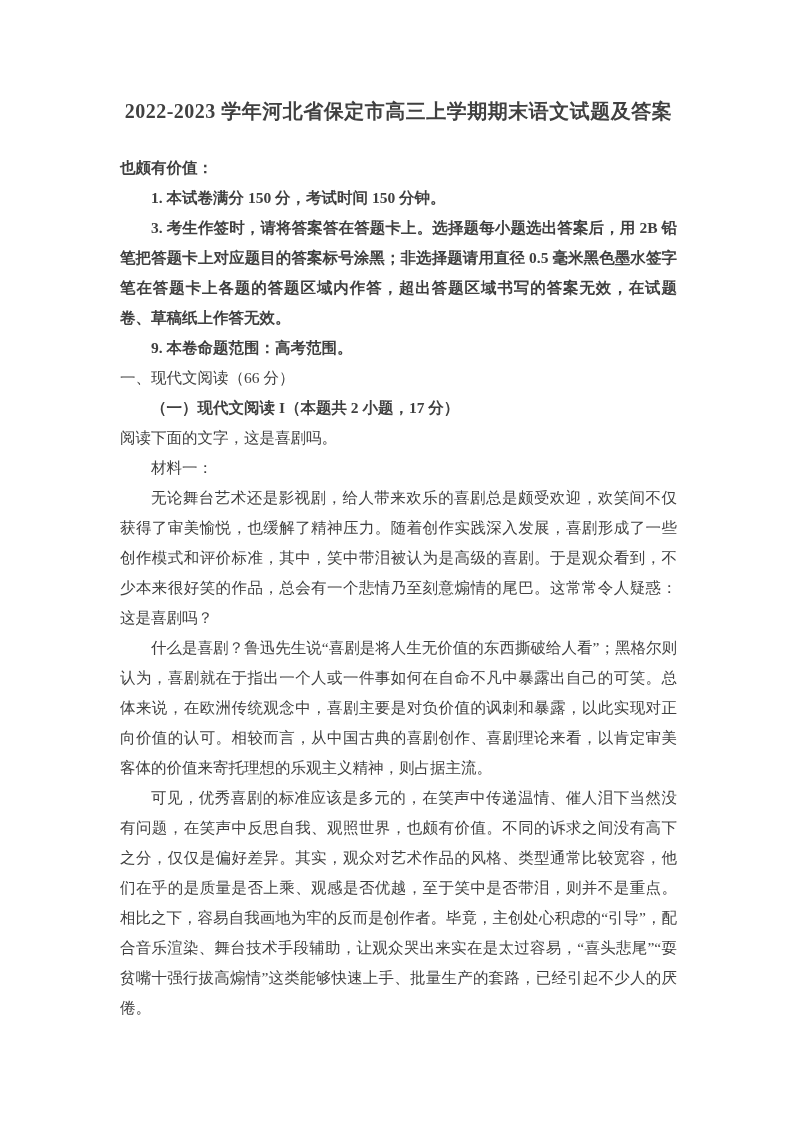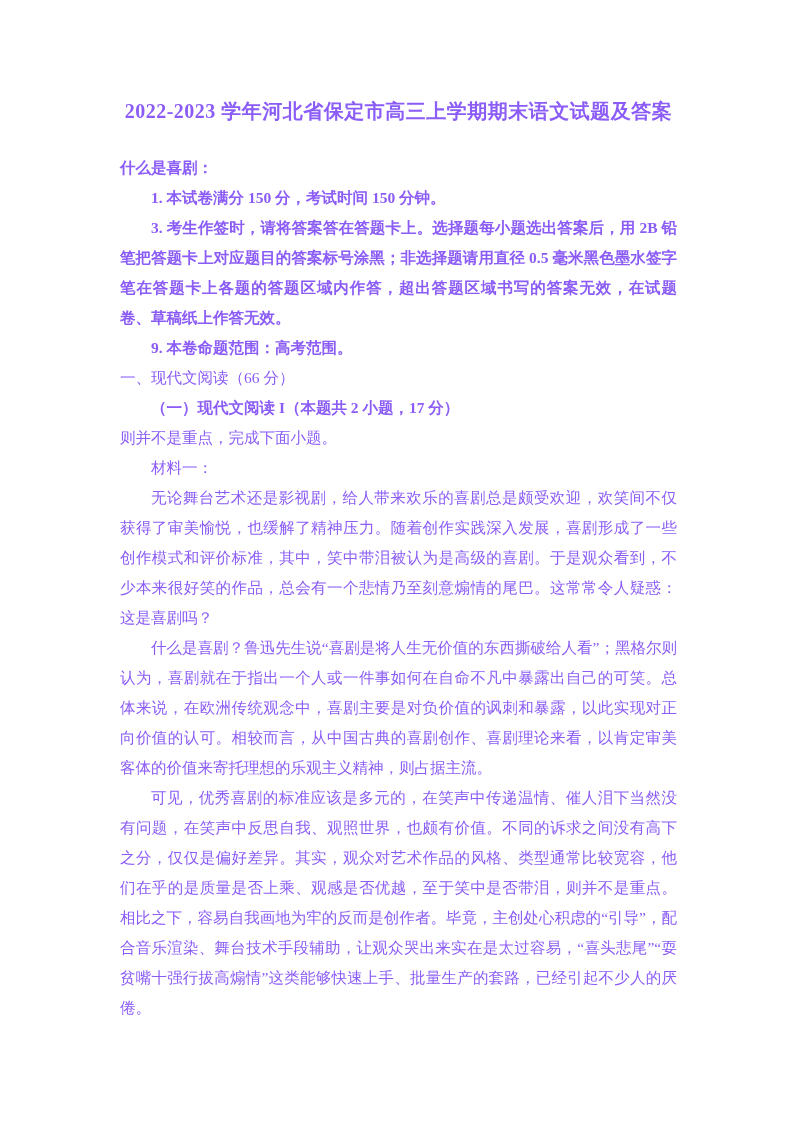--- a/index.html
+++ b/index.html
@@ -9,21 +9,21 @@
   }
   .page {
     position: relative;
     width: 793px;
     height: 1122px;
     margin: 0 auto;
     background: #ffffff;
     box-sizing: border-box;
     padding: 96px 116px 40px 120px;
     font-family: "Liberation Serif", "DejaVu Serif", serif;
-    color: #8b5cf6;
+    color: #404040;
     font-size: 15.5px;
   }
   .doc-title {
     font-size: 20px;
     font-weight: bold;
     text-align: center;
     line-height: 1.55;
     margin: 0 0 26px 0;
     letter-spacing: 0.5px;
   }
@@ -53,34 +53,34 @@
     text-indent: 2em;
   }
 </style>
 </head>
 <body>
 
 <div class="page">
 
   <h1 class="doc-title">2022-2023 学年河北省保定市高三上学期期末语文试题及答案</h1>
 
-  <p class="line notice-heading">什么是喜剧：</p>
+  <p class="line notice-heading">也颇有价值：</p>
 
   <p class="line note">1. 本试卷满分 150 分，考试时间 150 分钟。</p>
 
 
   <p class="line note">3. 考生作签时，请将答案答在答题卡上。选择题每小题选出答案后，用 2B 铅笔把答题卡上对应题目的答案标号涂黑；非选择题请用直径 0.5 毫米黑色墨水签字笔在答题卡上各题的答题区域内作答，超出答题区域书写的答案无效，在试题卷、草稿纸上作答无效。</p>
 
   <p class="line note">9. 本卷命题范围：高考范围。</p>
 
   <p class="line section-heading">一、现代文阅读（66 分）</p>
 
   <p class="line subsection-heading">（一）现代文阅读 I（本题共 2 小题，17 分）</p>
 
-  <p class="line">则并不是重点，完成下面小题。</p>
+  <p class="line">阅读下面的文字，这是喜剧吗。</p>
 
   <p class="line material-label">材料一：</p>
 
   <p class="line body-para">无论舞台艺术还是影视剧，给人带来欢乐的喜剧总是颇受欢迎，欢笑间不仅获得了审美愉悦，也缓解了精神压力。随着创作实践深入发展，喜剧形成了一些创作模式和评价标准，其中，笑中带泪被认为是高级的喜剧。于是观众看到，不少本来很好笑的作品，总会有一个悲情乃至刻意煽情的尾巴。这常常令人疑惑：这是喜剧吗？</p>
 
   <p class="line body-para">什么是喜剧？鲁迅先生说“喜剧是将人生无价值的东西撕破给人看”；黑格尔则认为，喜剧就在于指出一个人或一件事如何在自命不凡中暴露出自己的可笑。总体来说，在欧洲传统观念中，喜剧主要是对负价值的讽刺和暴露，以此实现对正向价值的认可。相较而言，从中国古典的喜剧创作、喜剧理论来看，以肯定审美客体的价值来寄托理想的乐观主义精神，则占据主流。</p>
 
   <p class="line body-para">可见，优秀喜剧的标准应该是多元的，在笑声中传递温情、催人泪下当然没有问题，在笑声中反思自我、观照世界，也颇有价值。不同的诉求之间没有高下之分，仅仅是偏好差异。其实，观众对艺术作品的风格、类型通常比较宽容，他们在乎的是质量是否上乘、观感是否优越，至于笑中是否带泪，则并不是重点。相比之下，容易自我画地为牢的反而是创作者。毕竟，主创处心积虑的“引导”，配合音乐渲染、舞台技术手段辅助，让观众哭出来实在是太过容易，“喜头悲尾”“耍贫嘴十强行拔高煽情”这类能够快速上手、批量生产的套路，已经引起不少人的厌倦。</p>
 
 </div>

